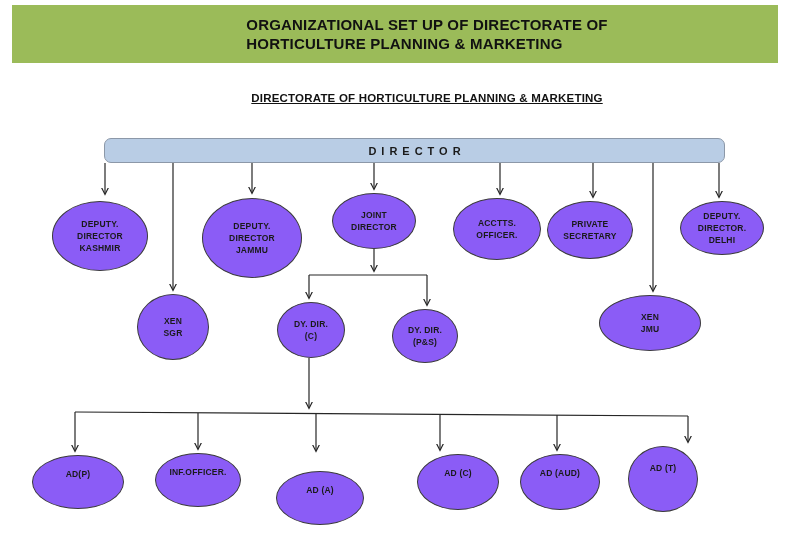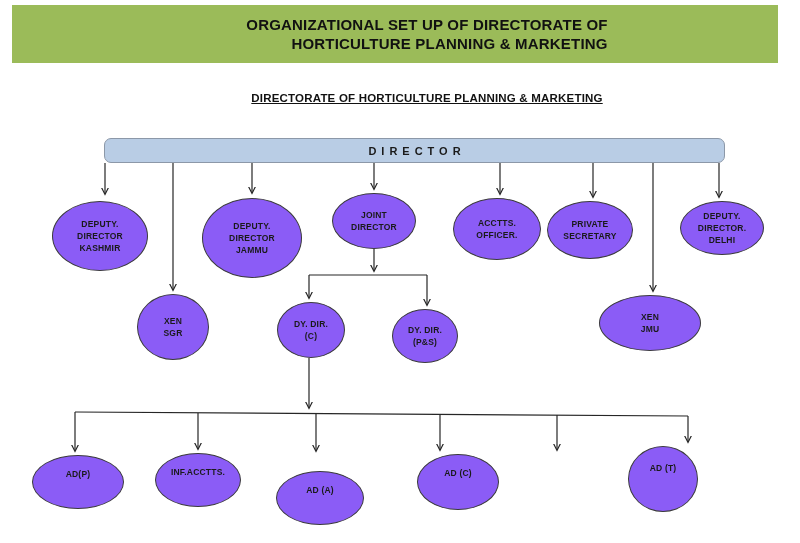--- a/index.html
+++ b/index.html
@@ -1,21 +1,21 @@
 <!DOCTYPE html>
 <html><head>
 <meta charset="utf-8">
 <style>
   html,body{margin:0;padding:0;background:#ffffff;}
   .stage{position:relative;width:800px;height:543px;background:#ffffff;overflow:hidden;
          font-family:"Liberation Sans",sans-serif;}
 
   .banner{position:absolute;left:12px;top:5px;width:766px;height:58px;background:#9bbb59;
           display:flex;align-items:center;justify-content:center;}
-  .banner-title{white-space:pre-line;text-align:right;font-size:15px;font-weight:bold;
+  .banner-title{white-space:pre-line;text-align:left;font-size:15px;font-weight:bold;
                 color:#111111;line-height:19px;letter-spacing:.2px;transform:translateX(32px);}
 
   .heading{position:absolute;left:0;top:76px;width:800px;text-align:center;margin-top:12px;}
   .heading span{display:inline-block;transform:translateX(27px);font-size:11.5px;font-weight:bold;
                 color:#111111;text-decoration:underline;letter-spacing:.2px;}
 
   svg.connectors{position:absolute;left:0;top:0;width:800px;height:543px;}
   svg.connectors path, svg.connectors line{stroke:#262626;stroke-width:1.2;fill:none;}
 
   .director-bar{position:absolute;left:104px;top:138px;width:621px;height:25px;
@@ -96,18 +96,19 @@
   <div class="node" style="left:137px;top:294px;width:72px;height:66px;">XEN
 SGR</div>
   <div class="node" style="left:277px;top:302px;width:68px;height:56px;">DY. DIR.
 (C)</div>
   <div class="node" style="left:392px;top:309px;width:66px;height:54px;">DY. DIR.
 (P&amp;S)</div>
   <div class="node" style="left:599px;top:295px;width:102px;height:56px;">XEN
 JMU</div>
 
   <div class="node top-text" style="left:32px;top:455px;width:92px;height:54px;">AD(P)</div>
-  <div class="node top-text" style="left:155px;top:453px;width:86px;height:54px;">INF.ACCTTS.</div>
+  <div class="node top-text" style="left:155px;top:453px;width:86px;height:54px;">INF.OFFICER.</div>
   <div class="node top-text" style="left:276px;top:471px;width:88px;height:54px;">AD (A)</div>
   <div class="node top-text" style="left:417px;top:454px;width:82px;height:56px;">AD (C)</div>
+  <div class="node top-text" style="left:520px;top:454px;width:80px;height:56px;">AD (AUD)</div>
   <div class="node top-text" style="left:628px;top:446px;width:70px;height:66px;padding-top:15px;">AD (T)</div>
 
 </div>
 
 </body></html>

